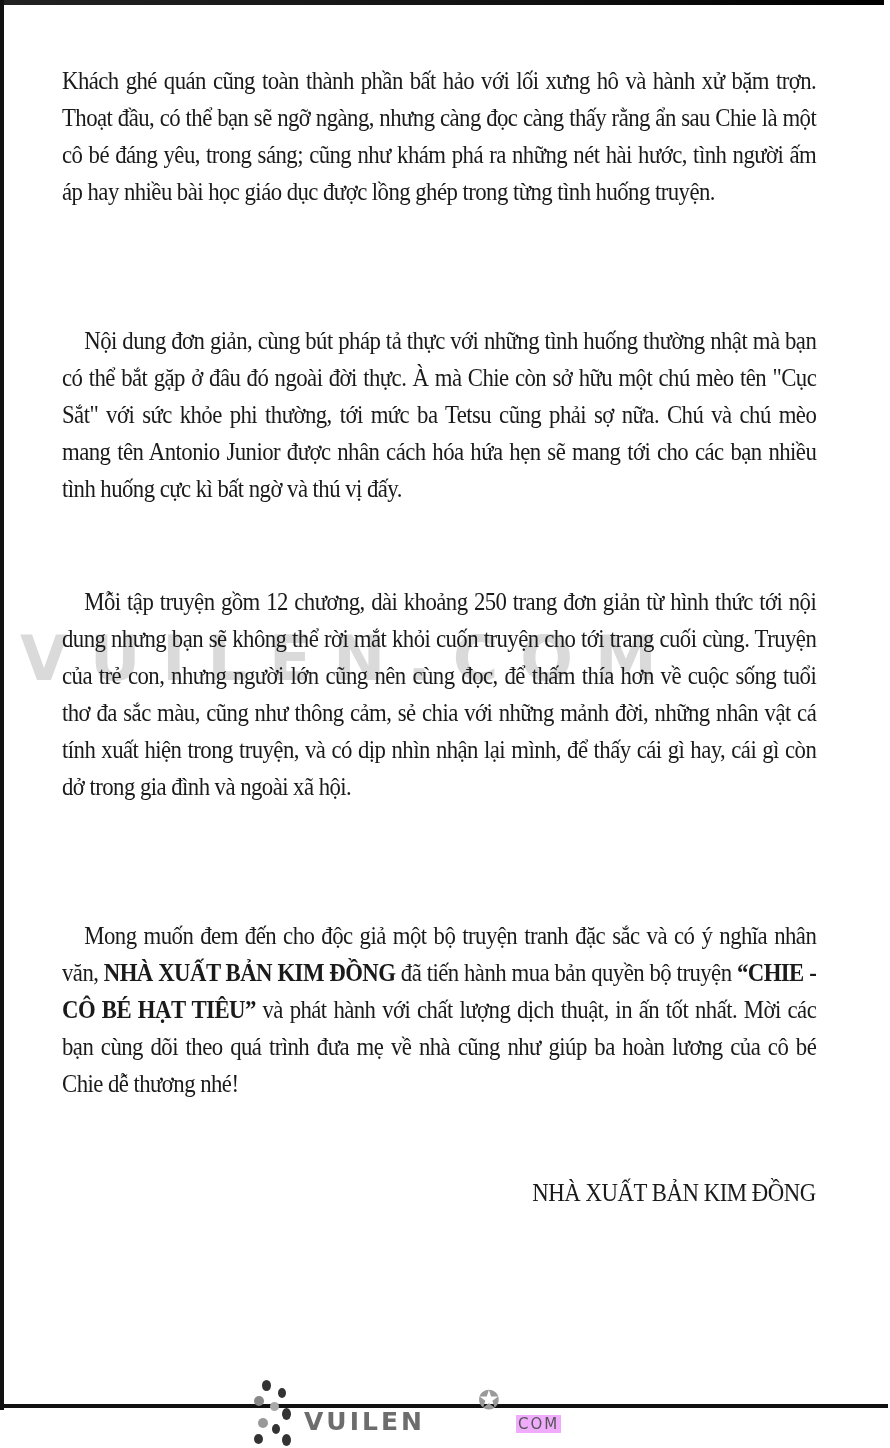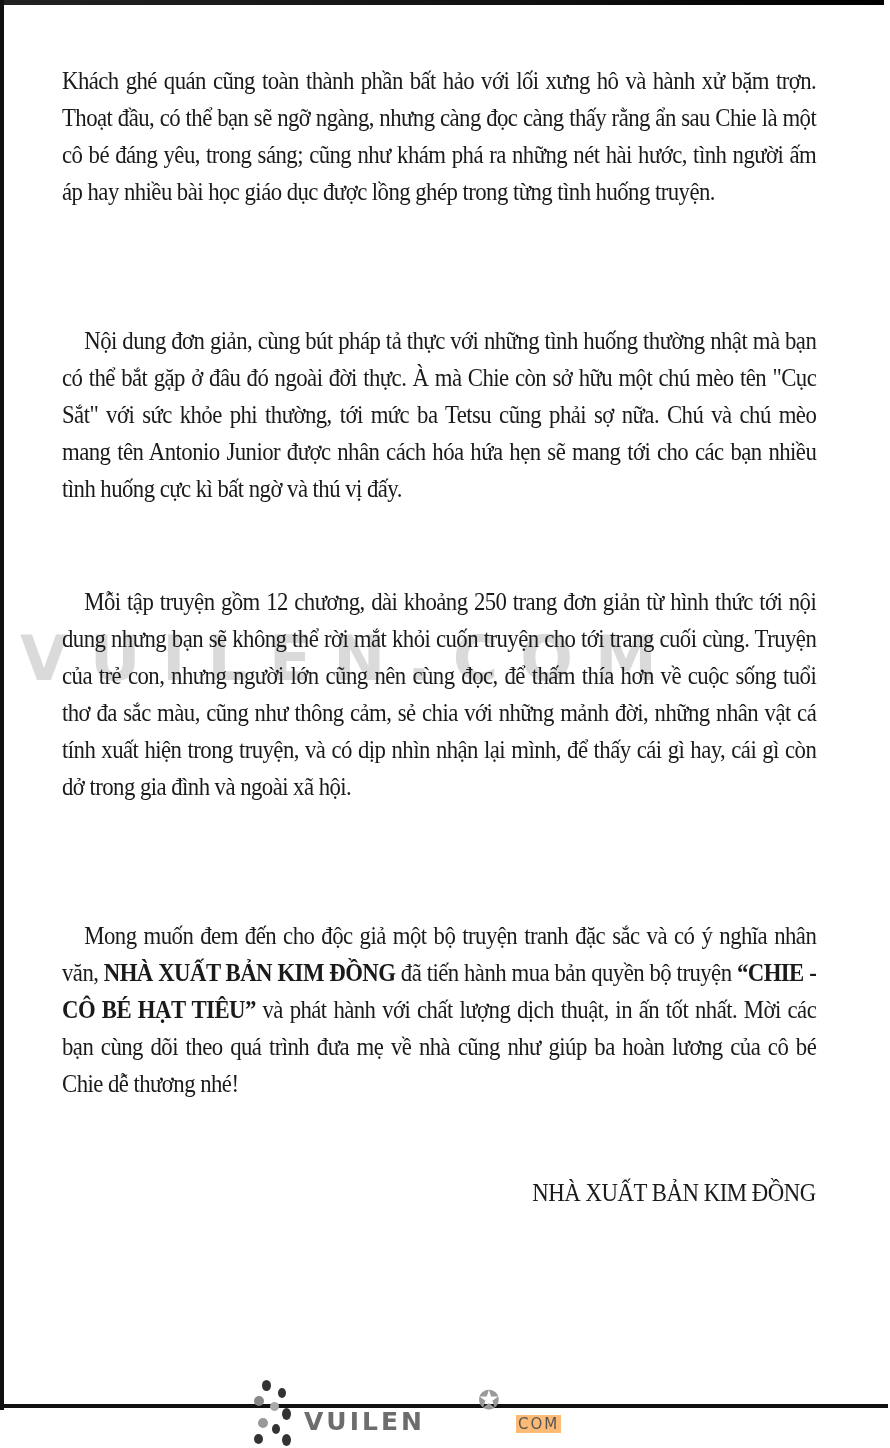--- a/index.html
+++ b/index.html
@@ -63,21 +63,21 @@
       font-size: 25px; letter-spacing: 3px; color: #6d6d6d;
       background: #fff; padding: 0 4px; line-height: 28px; text-align: right;
     }
     .logo .star {
       position: absolute; left: 228px; top: 10px; width: 26px; height: 26px;
       color: #9a9a9a; font-size: 26px; line-height: 26px; text-align: center;
     }
     .logo .tld {
       position: absolute; left: 268px; top: 37px;
       font-family: "DejaVu Sans", sans-serif; font-size: 15px; letter-spacing: 2px;
-      color: #555; background: #fdba74; padding: 0 2px;
+      color: #555; background: #f0abfc; padding: 0 2px;
     }
   </style>
 </head>
 <body>
 
 <div class="frame-top"></div>
 <div class="frame-left"></div>
 <div class="frame-bottom"></div>
 
 <div class="watermark-mid">VUILEN.COM</div>

